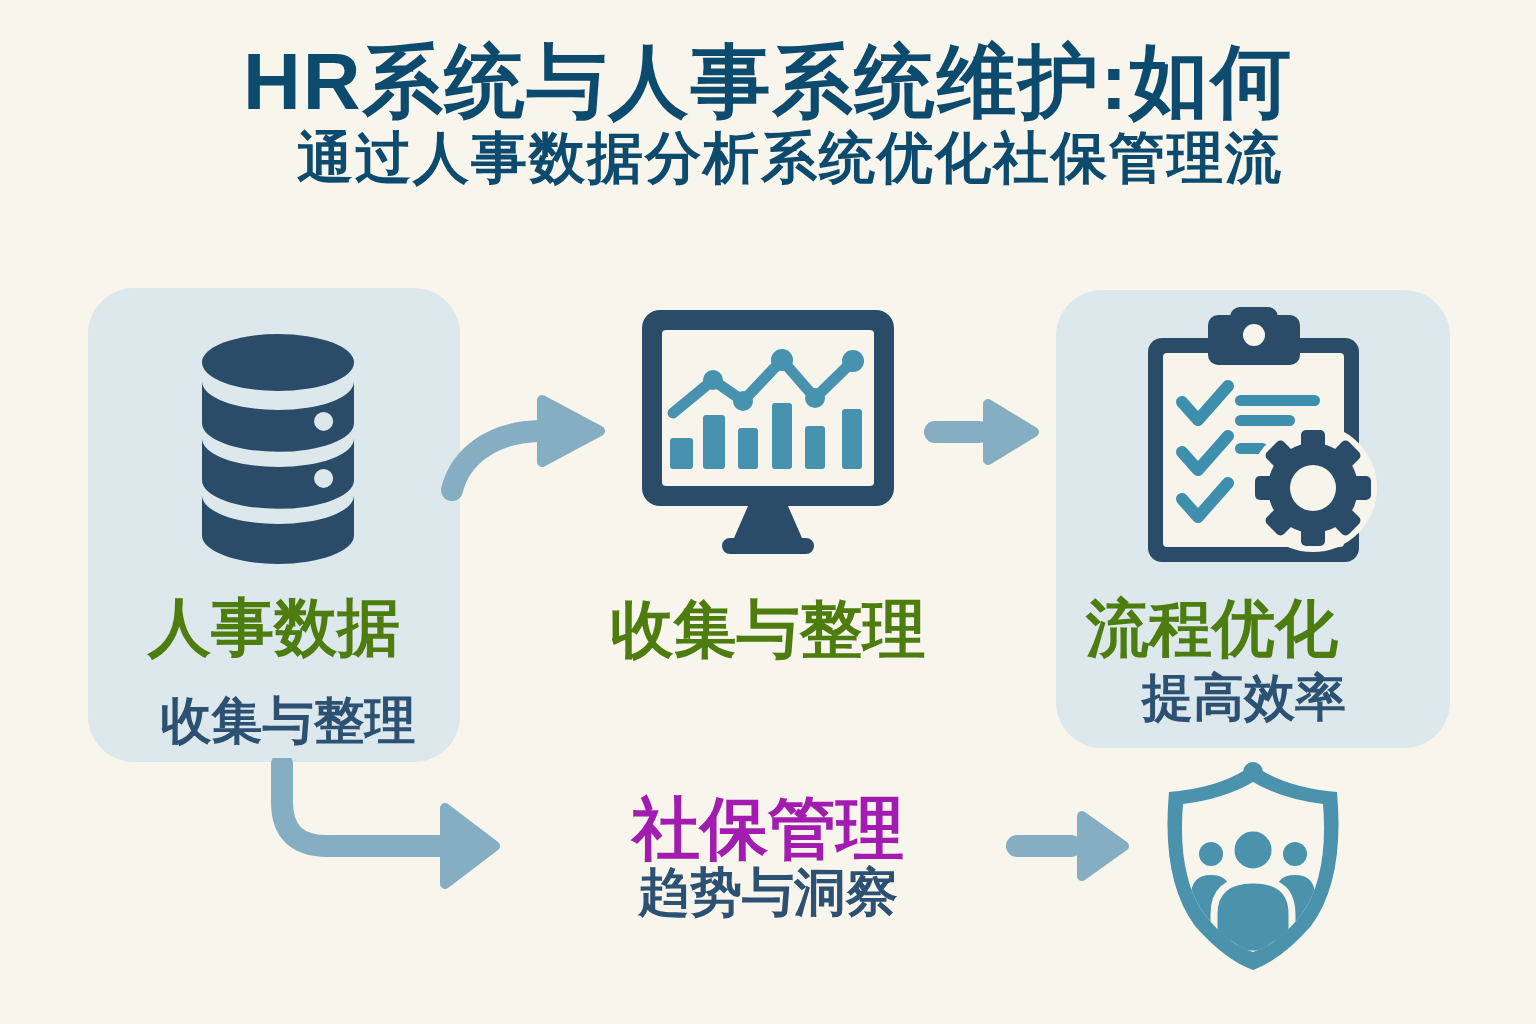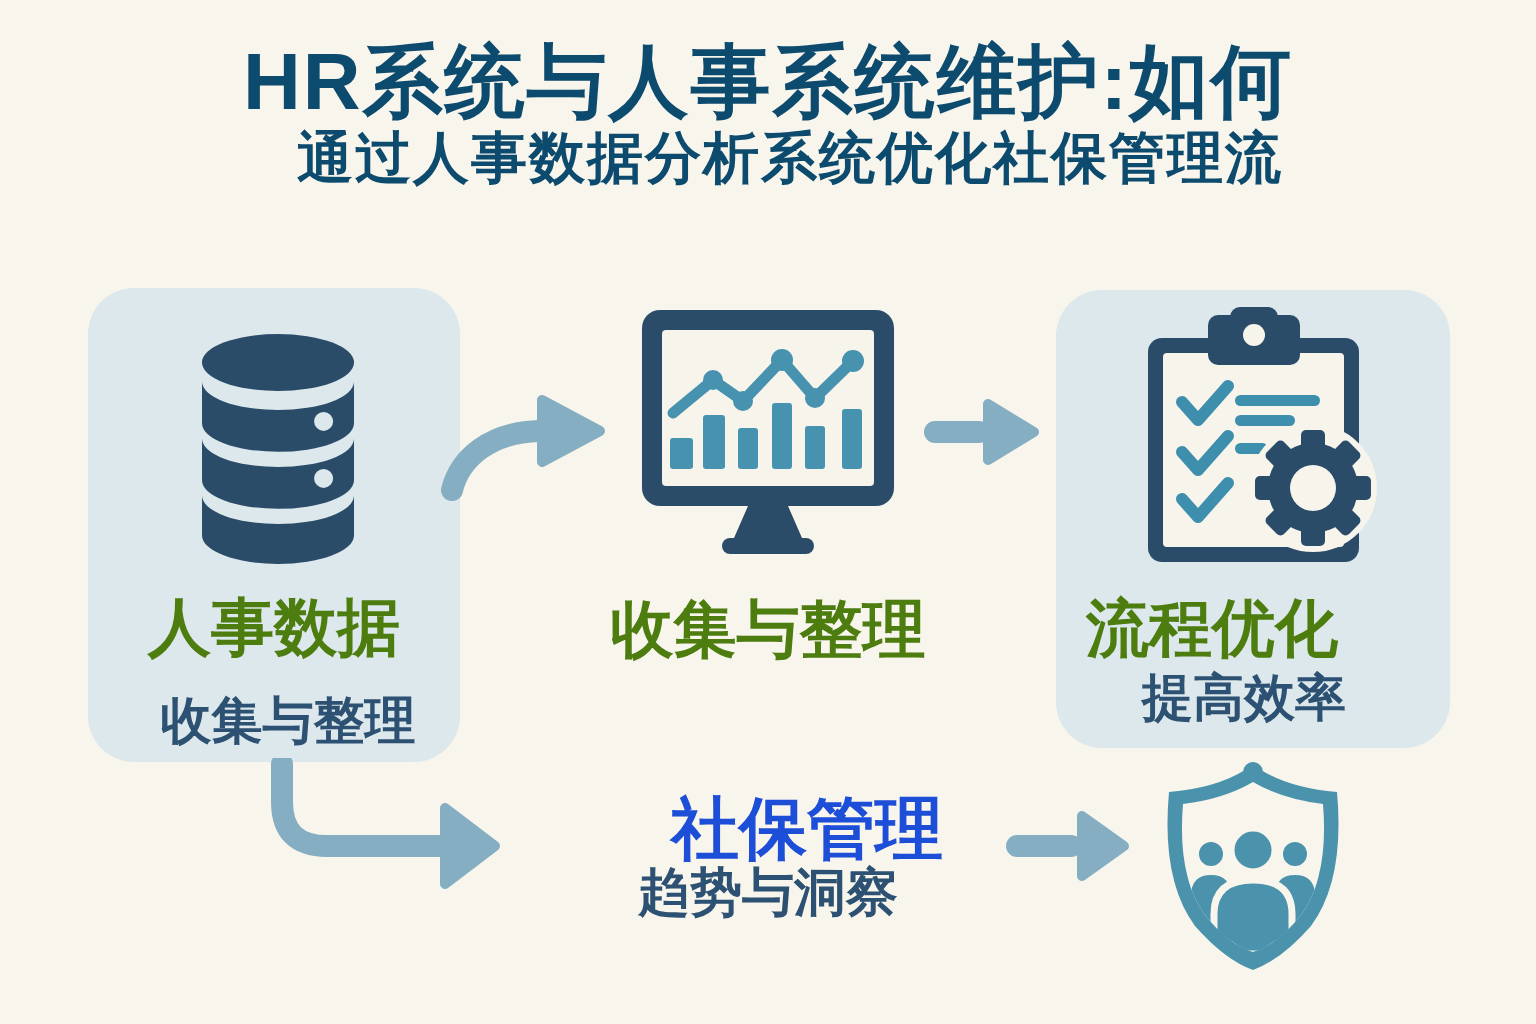--- a/index.html
+++ b/index.html
@@ -25,21 +25,21 @@
   .icon{position:absolute;}
   .step-label{
     position:absolute;text-align:center;color:#4d7c0f;
     font-weight:800;font-size:63px;white-space:nowrap;
   }
   .step-sub{
     position:absolute;text-align:center;color:#2d5172;
     font-weight:600;font-size:51px;white-space:nowrap;
   }
   .bottom-label{
-    position:absolute;text-align:right;color:#1d4ed8;
+    position:absolute;text-align:center;color:#a21caf;
     font-weight:800;font-size:68px;white-space:nowrap;
   }
   .bottom-sub{
     position:absolute;text-align:center;color:#2d5172;
     font-weight:600;font-size:52px;white-space:nowrap;
   }
 </style>
 </head>
 <body>
 

